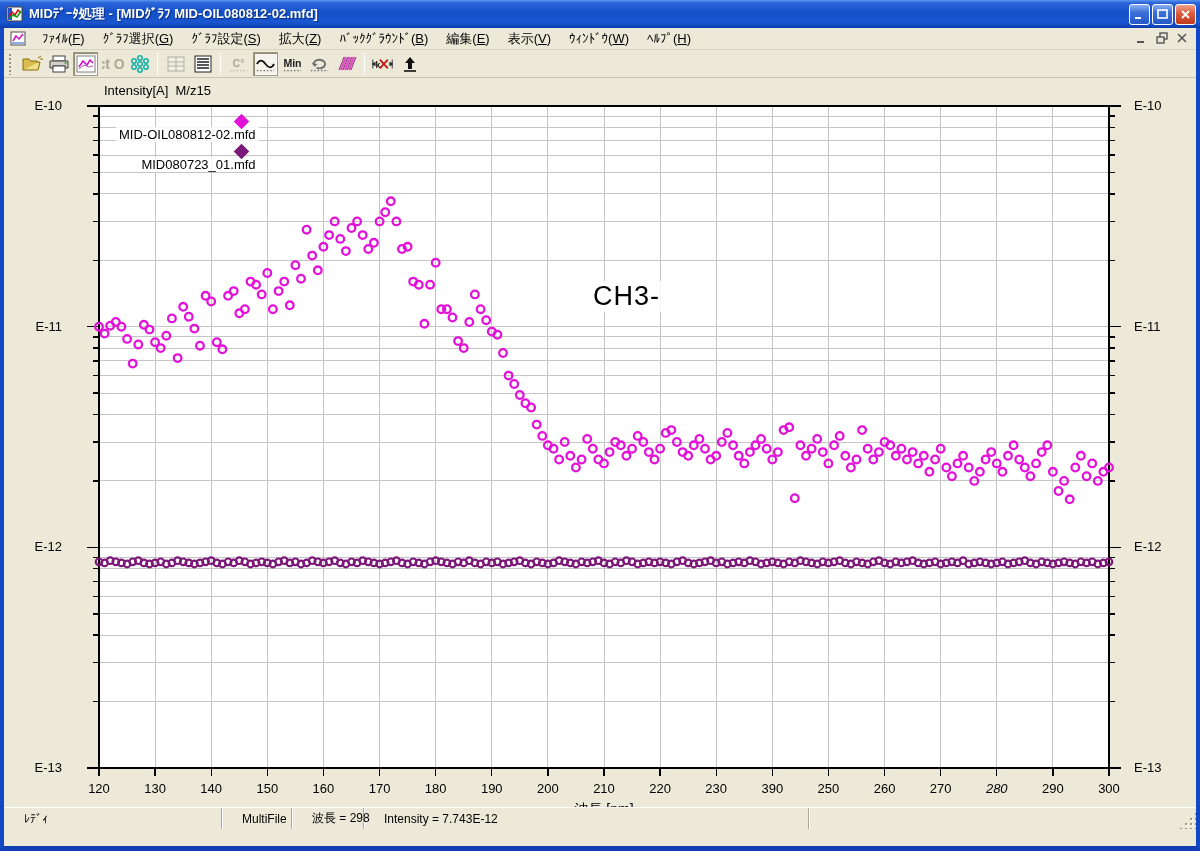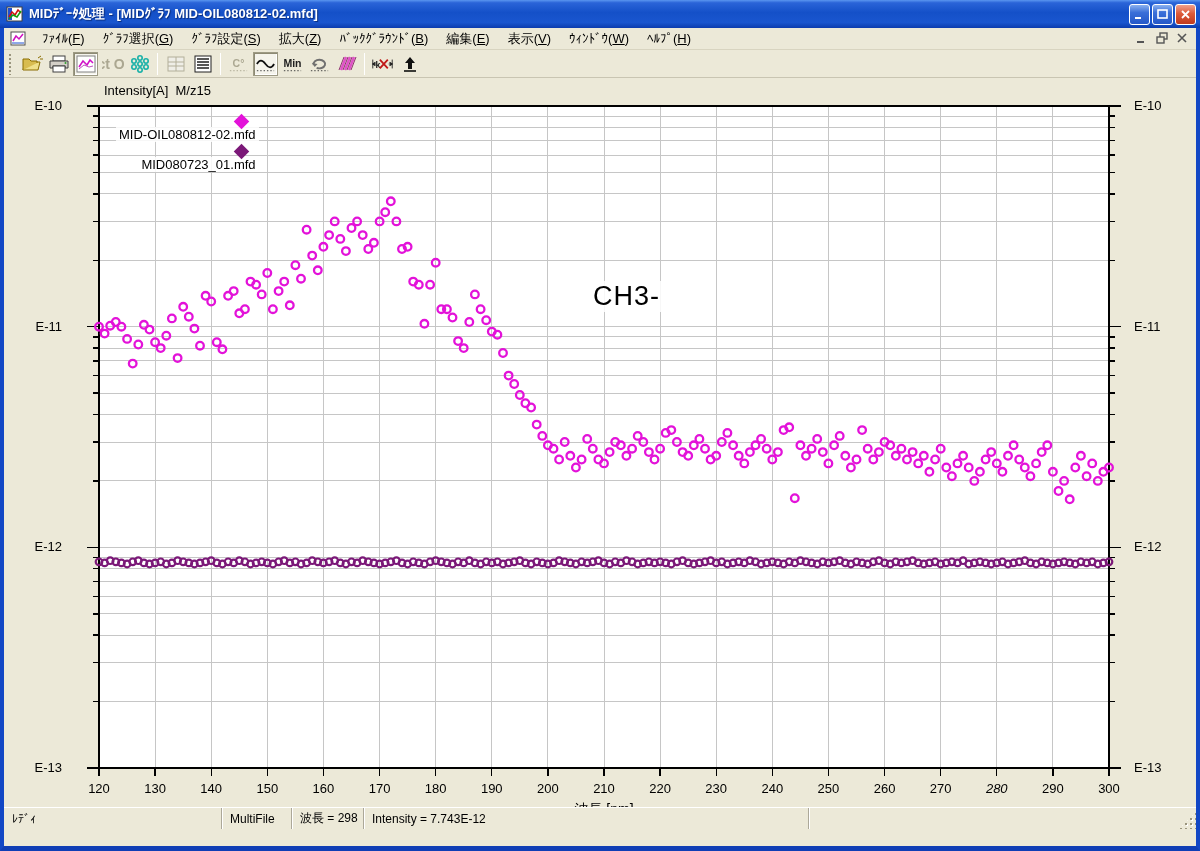--- a/index.html
+++ b/index.html
@@ -62,21 +62,21 @@
   .legend { position:absolute; left:112px; top:38px; }
   .legend-row { display:flex; align-items:flex-end; height:30px;flex-direction:column; }
   .diamond { width:11px; height:11px; transform:rotate(45deg); margin-right:12px; flex:0 0 auto; }
   .legend-label { font-size:13px; color:#000; background:rgba(255,255,255,.85); padding:0 3px; }
   .annotation { position:absolute; left:585px; top:203px; font-size:27px; color:#000;
     background:rgba(255,255,255,.85); padding:0 4px; letter-spacing:1px; }
 
   
   .statusbar { position:absolute; left:0; bottom:0; height:22px; width:1192px; background:#ece9d8;
     border-top:1px solid #fff; display:flex; align-items:stretch; font-size:12px; color:#000; }
-  .sb-seg { display:flex; align-items:center; padding:0 8px; white-space:nowrap;
+  .sb-seg { display:flex; align-items:center; padding:0 20px; white-space:nowrap;
     border-right:1px solid #aca899; box-shadow:1px 0 0 #ffffff; }
   .sb-grip { width:17px; margin-left:auto; align-self:flex-end; height:17px;
     background-image:radial-gradient(circle at 2px 2px,#9a957e 1.2px,transparent 1.4px),
                      radial-gradient(circle at 2px 2px,#fff 1.2px,transparent 1.4px);
     background-size:5px 5px; background-position:0 0,1px 1px;
     clip-path:polygon(100% 0,100% 100%,0 100%); }
 </style>
 </head>
 <body>
 
@@ -769,21 +769,21 @@
           <div class="xlab" style="left: 185.222px; top: 703px;">140</div>
           <div class="xlab" style="left: 241.333px; top: 703px;">150</div>
           <div class="xlab" style="left: 297.444px; top: 703px;">160</div>
           <div class="xlab" style="left: 353.556px; top: 703px;">170</div>
           <div class="xlab" style="left: 409.667px; top: 703px;">180</div>
           <div class="xlab" style="left: 465.778px; top: 703px;">190</div>
           <div class="xlab" style="left: 521.889px; top: 703px;">200</div>
           <div class="xlab" style="left: 578px; top: 703px;">210</div>
           <div class="xlab" style="left: 634.111px; top: 703px;">220</div>
           <div class="xlab" style="left: 690.222px; top: 703px;">230</div>
-          <div class="xlab" style="left: 746.333px; top: 703px;">240</div>
+          <div class="xlab" style="left: 746.333px; top: 703px;">390</div>
           <div class="xlab" style="left: 802.444px; top: 703px;">250</div>
           <div class="xlab" style="left: 858.556px; top: 703px;">260</div>
           <div class="xlab" style="left: 914.667px; top: 703px;">270</div>
           <div class="xlab" style="left: 970.778px; top: 703px; font-style: italic;">280</div>
           <div class="xlab" style="left: 1026.89px; top: 703px;">290</div>
           <div class="xlab" style="left: 1083px; top: 703px;">300</div>
         </div>
 
       <div class="x-axis-title">波長 [nm]</div>
 

